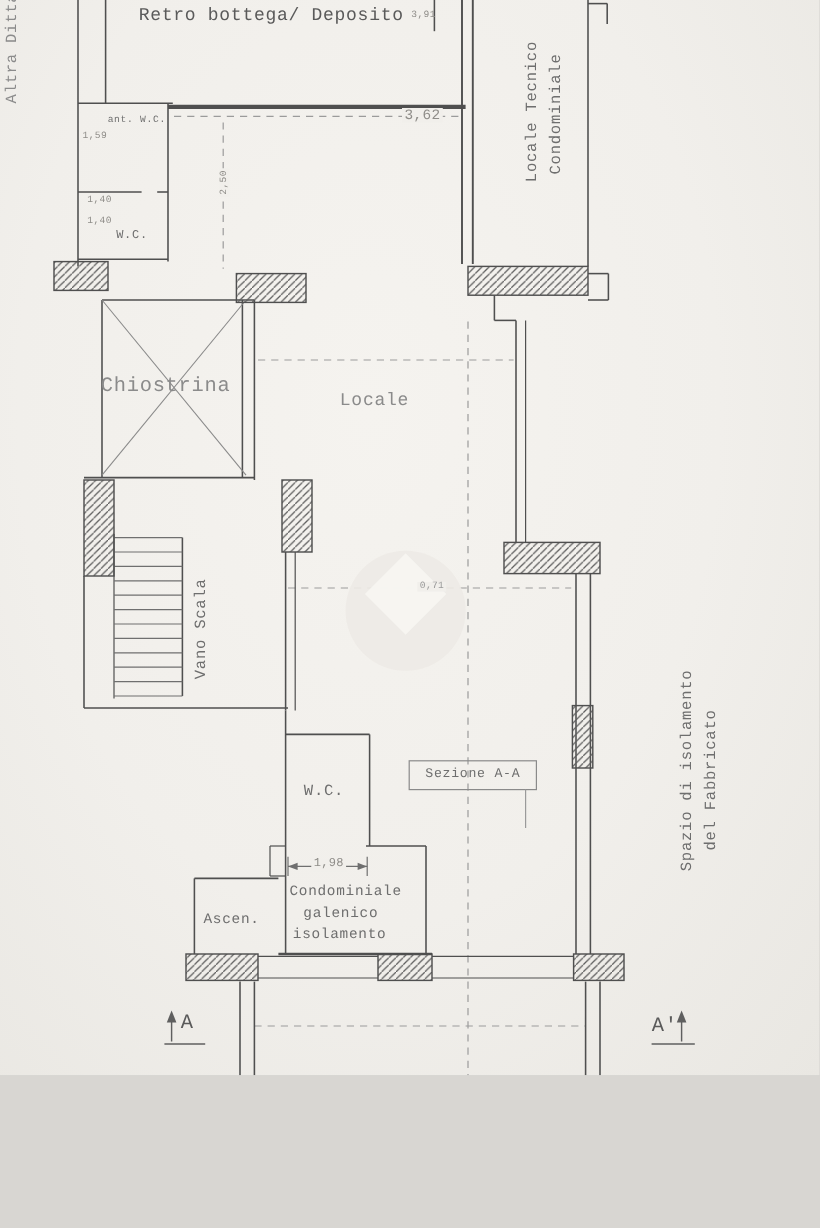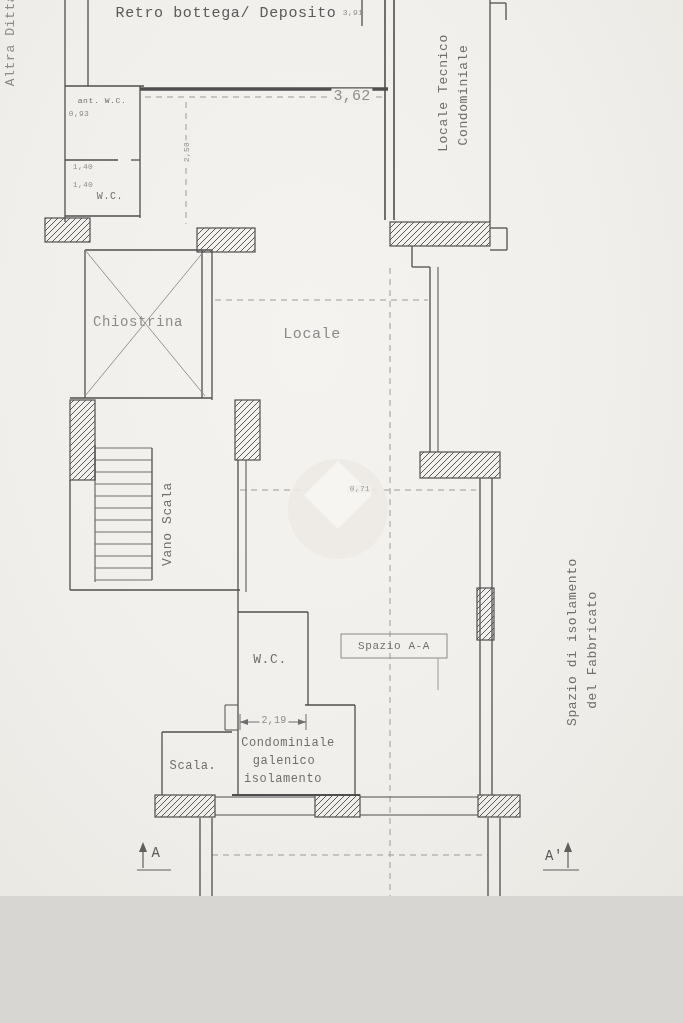--- a/index.html
+++ b/index.html
@@ -8,22 +8,22 @@
     background:radial-gradient(ellipse at 45% 38%, #f5f3ef 0%, #f1efeb 55%, #e9e7e2 100%);
     font-family:Liberation Mono, monospace;
   }
   .lbl{
     position:absolute;transform:translate(-50%,-50%);
     color:#666;white-space:nowrap;letter-spacing:.6px;line-height:1;
   }
   .v{transform:translate(-50%,-50%) rotate(-90deg);}
   .dim{color:#8f8d89;letter-spacing:.3px;}
   .onl{background:#f1efeb;padding:0 2px;}
-  .t15{font-size:15px}.t14{font-size:14px}.t13{font-size:13px}.t12{font-size:12px}
-  .t11{font-size:11px}.t10{font-size:10px}.t9{font-size:15px}.t8{font-size:8px}
+  .t15{font-size:15px}.t14{font-size:17px}.t13{font-size:13px}.t12{font-size:12px}
+  .t11{font-size:11px}.t10{font-size:10px}.t9{font-size:12px}.t8{font-size:8px}
   .c-dark{color:#5a5a5a}.c-mid{color:#6e6e6e}.c-light{color:#8b8b8b}.c-faint{color:#9a9a9a}
   svg{position:absolute;left:0;top:0;}
 </style>
 </head>
 <body>
 
 <div class="page">
 
   <svg width="683" height="1023" viewBox="0 0 683 1023">
     <defs>
@@ -172,41 +172,41 @@
     <g>
       <circle cx="338" cy="509" r="50" fill="#edeae5" opacity="0.9"></circle>
       <polygon points="338,461 372,495 338,529 304,495" fill="#f7f5f1" opacity="0.95"></polygon>
     </g>
   </svg>
 
   <div class="lbl t15 c-dark" style="left:226px;top:13px">Retro bottega/ Deposito</div>
   <div class="lbl v t13 c-light" style="left:10px;top:40px">Altra Ditta</div>
   <div class="lbl v t13 c-mid" style="left:443px;top:93px">Locale Tecnico</div>
   <div class="lbl v t13 c-mid" style="left:463px;top:95px">Condominiale</div>
-  <div class="lbl t8 c-mid" style="left:102px;top:101px">ant. W.C.</div>
+  <div class="lbl t8 c-mid" style="left:114px;top:101px">ant. W.C.</div>
   <div class="lbl t10 c-mid" style="left:110px;top:197px">W.C.</div>
   <div class="lbl t14 c-light" style="left:138px;top:322px">Chiostrina</div>
   <div class="lbl t15 c-light" style="left:312px;top:334px">Locale</div>
   <div class="lbl v t13 c-mid" style="left:167px;top:524px">Vano Scala</div>
   <div class="lbl t13 c-mid" style="left:270px;top:659px">W.C.</div>
-  <div class="lbl t11 c-mid" style="left:394px;top:646px">Spazio A-A</div>
+  <div class="lbl t11 c-mid" style="left:394px;top:646px">Sezione A-A</div>
   <div class="lbl t12 c-mid" style="left:288px;top:743px">Condominiale</div>
   <div class="lbl t12 c-mid" style="left:284px;top:761px">galenico</div>
   <div class="lbl t12 c-mid" style="left:283px;top:779px">isolamento</div>
-  <div class="lbl t12 c-mid" style="left:193px;top:766px">Scala.</div>
+  <div class="lbl t12 c-mid" style="left:193px;top:766px">Ascen.</div>
   <div class="lbl v t12 c-mid" style="left:166px;top:942px">Androne</div>
   <div class="lbl v t13 c-mid" style="left:572px;top:642px">Spazio di isolamento</div>
   <div class="lbl v t13 c-mid" style="left:592px;top:650px">del Fabbricato</div>
 
   <div class="lbl t14 c-dark" style="left:156px;top:853px">A</div>
   <div class="lbl t14 c-dark" style="left:554px;top:856px">A'</div>
 
   <div class="lbl t8 dim" style="left:353px;top:13px">3,91</div>
   <div class="lbl t9 dim onl" style="left:352px;top:96px">3,62</div>
-  <div class="lbl t8 dim" style="left:79px;top:114px">0,93</div>
+  <div class="lbl t8 dim" style="left:79px;top:114px">1,59</div>
   <div class="lbl t8 dim" style="left:83px;top:167px">1,40</div>
   <div class="lbl t8 dim" style="left:83px;top:185px">1,40</div>
   <div class="lbl v t8 dim onl" style="left:187px;top:152px">2,50</div>
   <div class="lbl t8 dim onl c-faint" style="left:360px;top:489px">0,71</div>
-  <div class="lbl t10 dim onl" style="left:274px;top:721px">2,19</div>
+  <div class="lbl t10 dim onl" style="left:274px;top:721px">1,98</div>
   <div class="lbl t10 dim onl" style="left:277px;top:977px">3,87</div>
 
 </div>
 
 </body></html>

